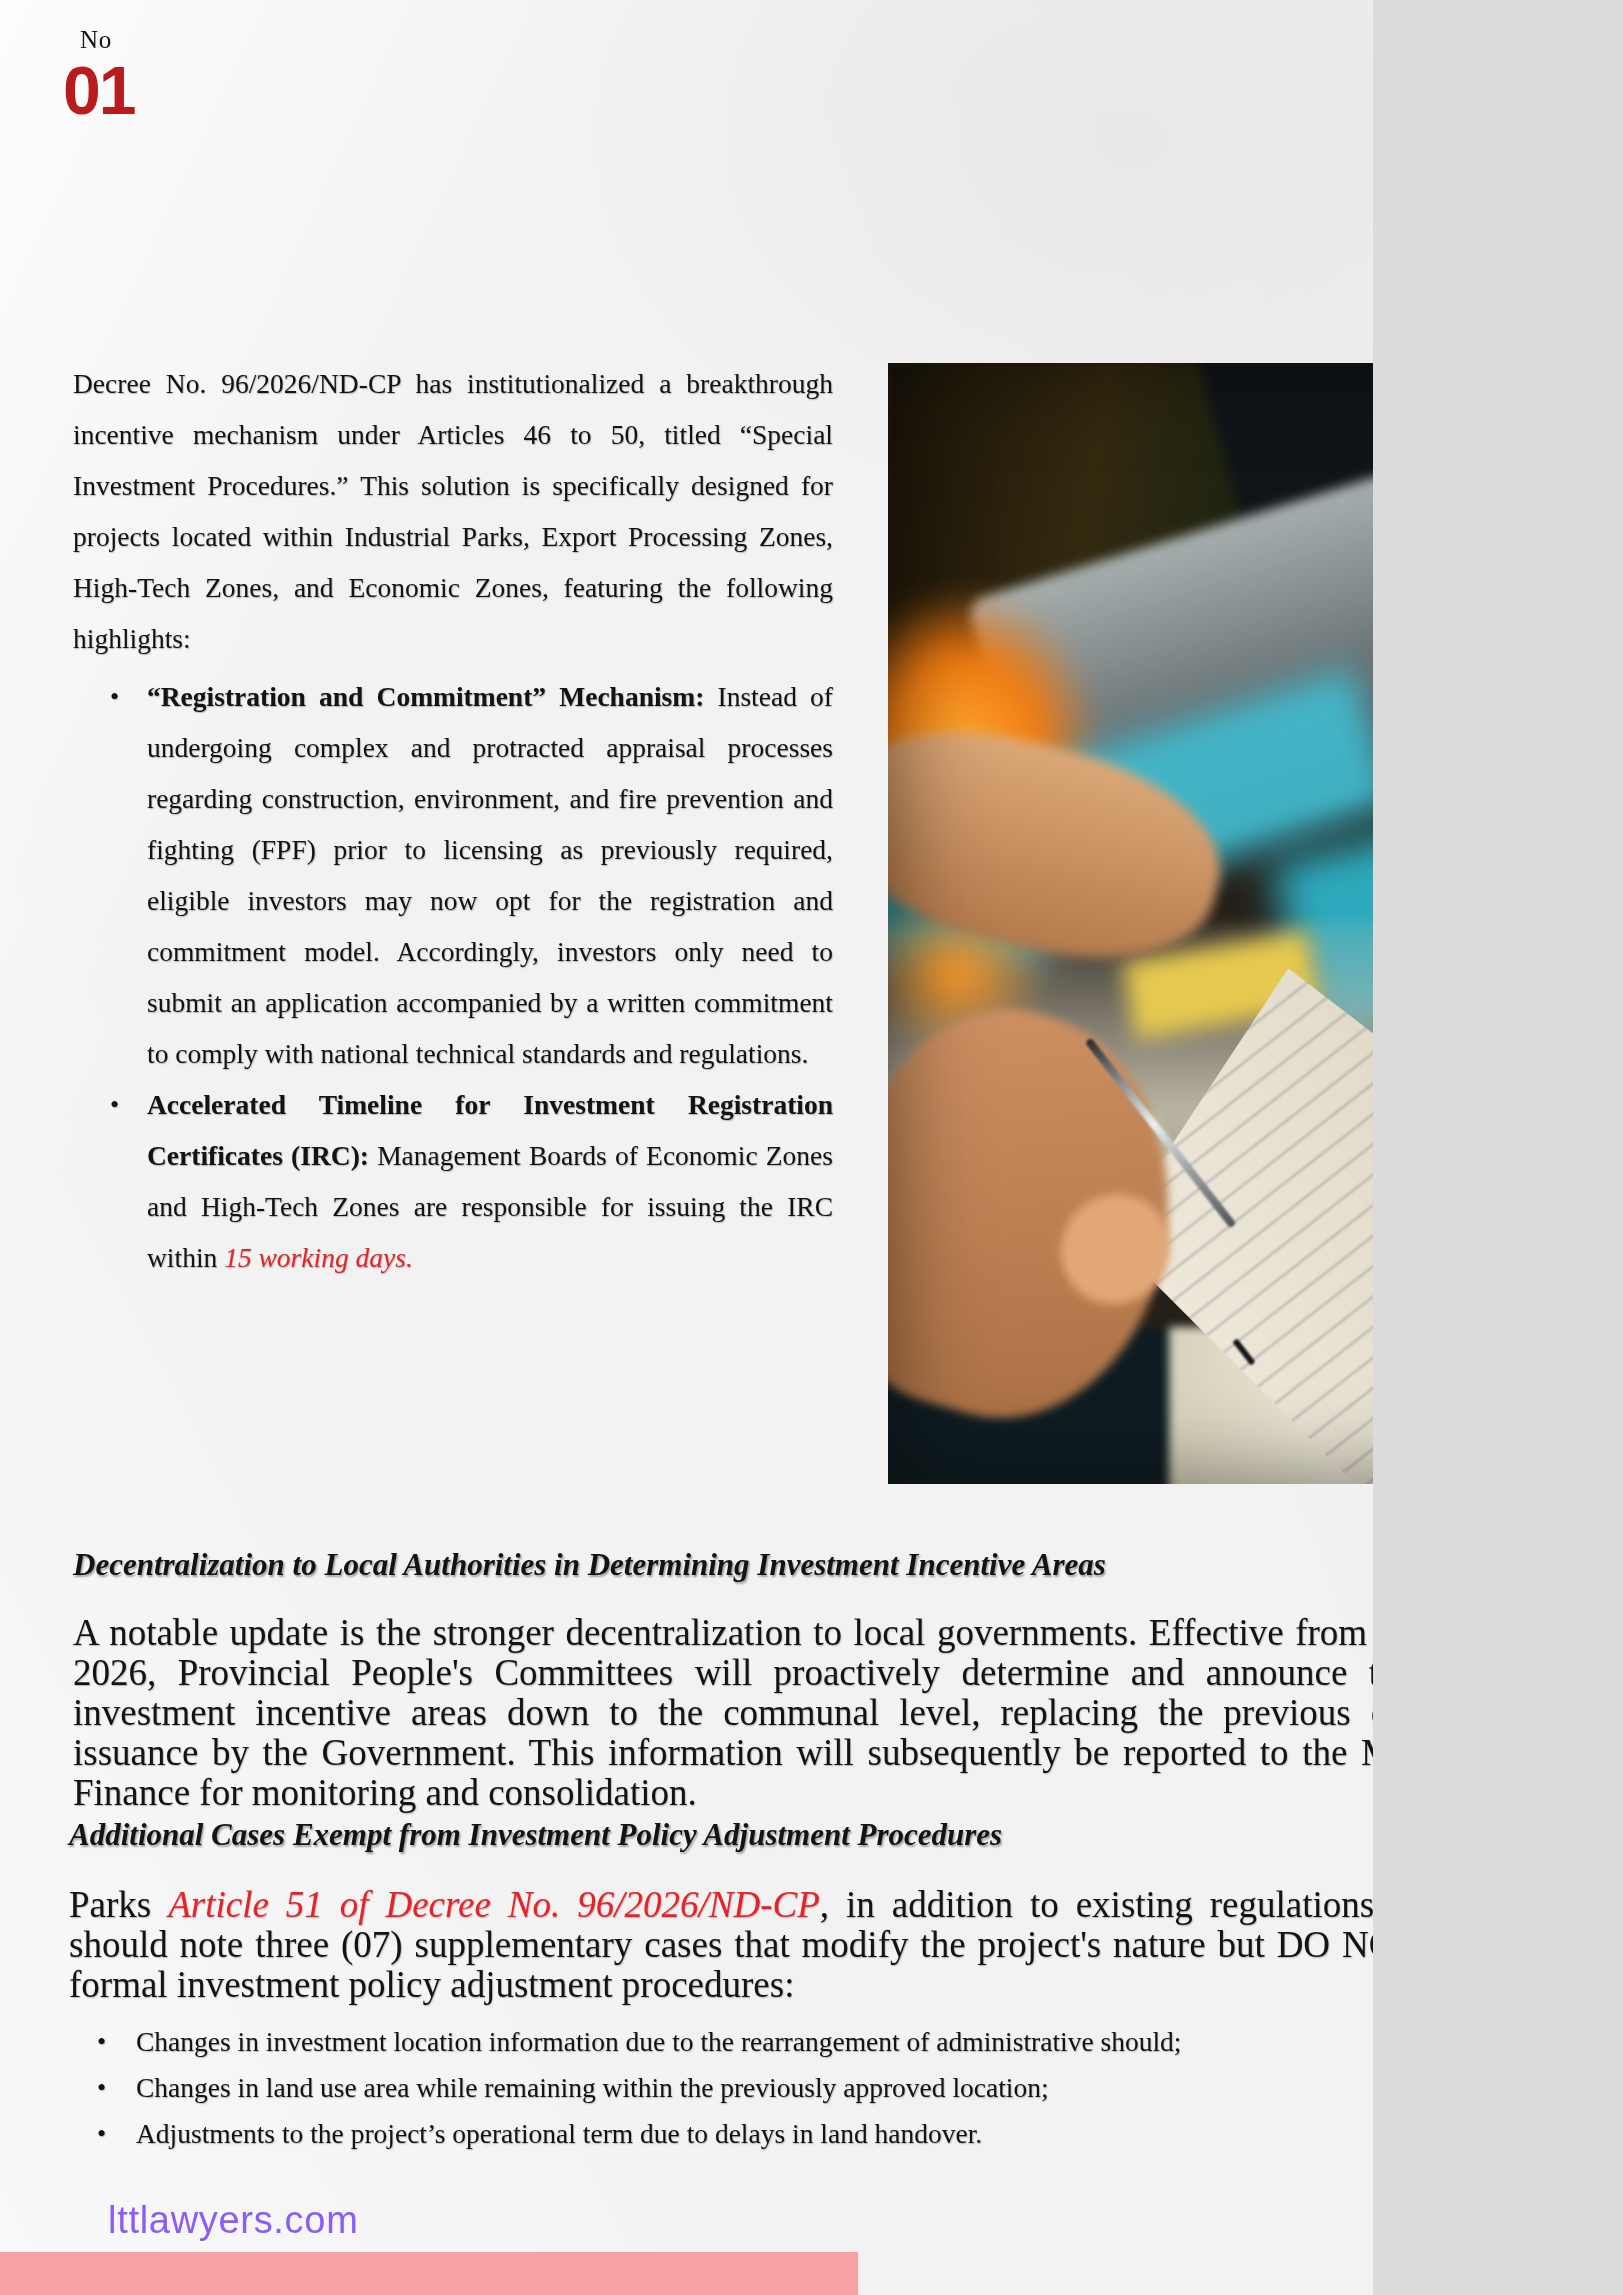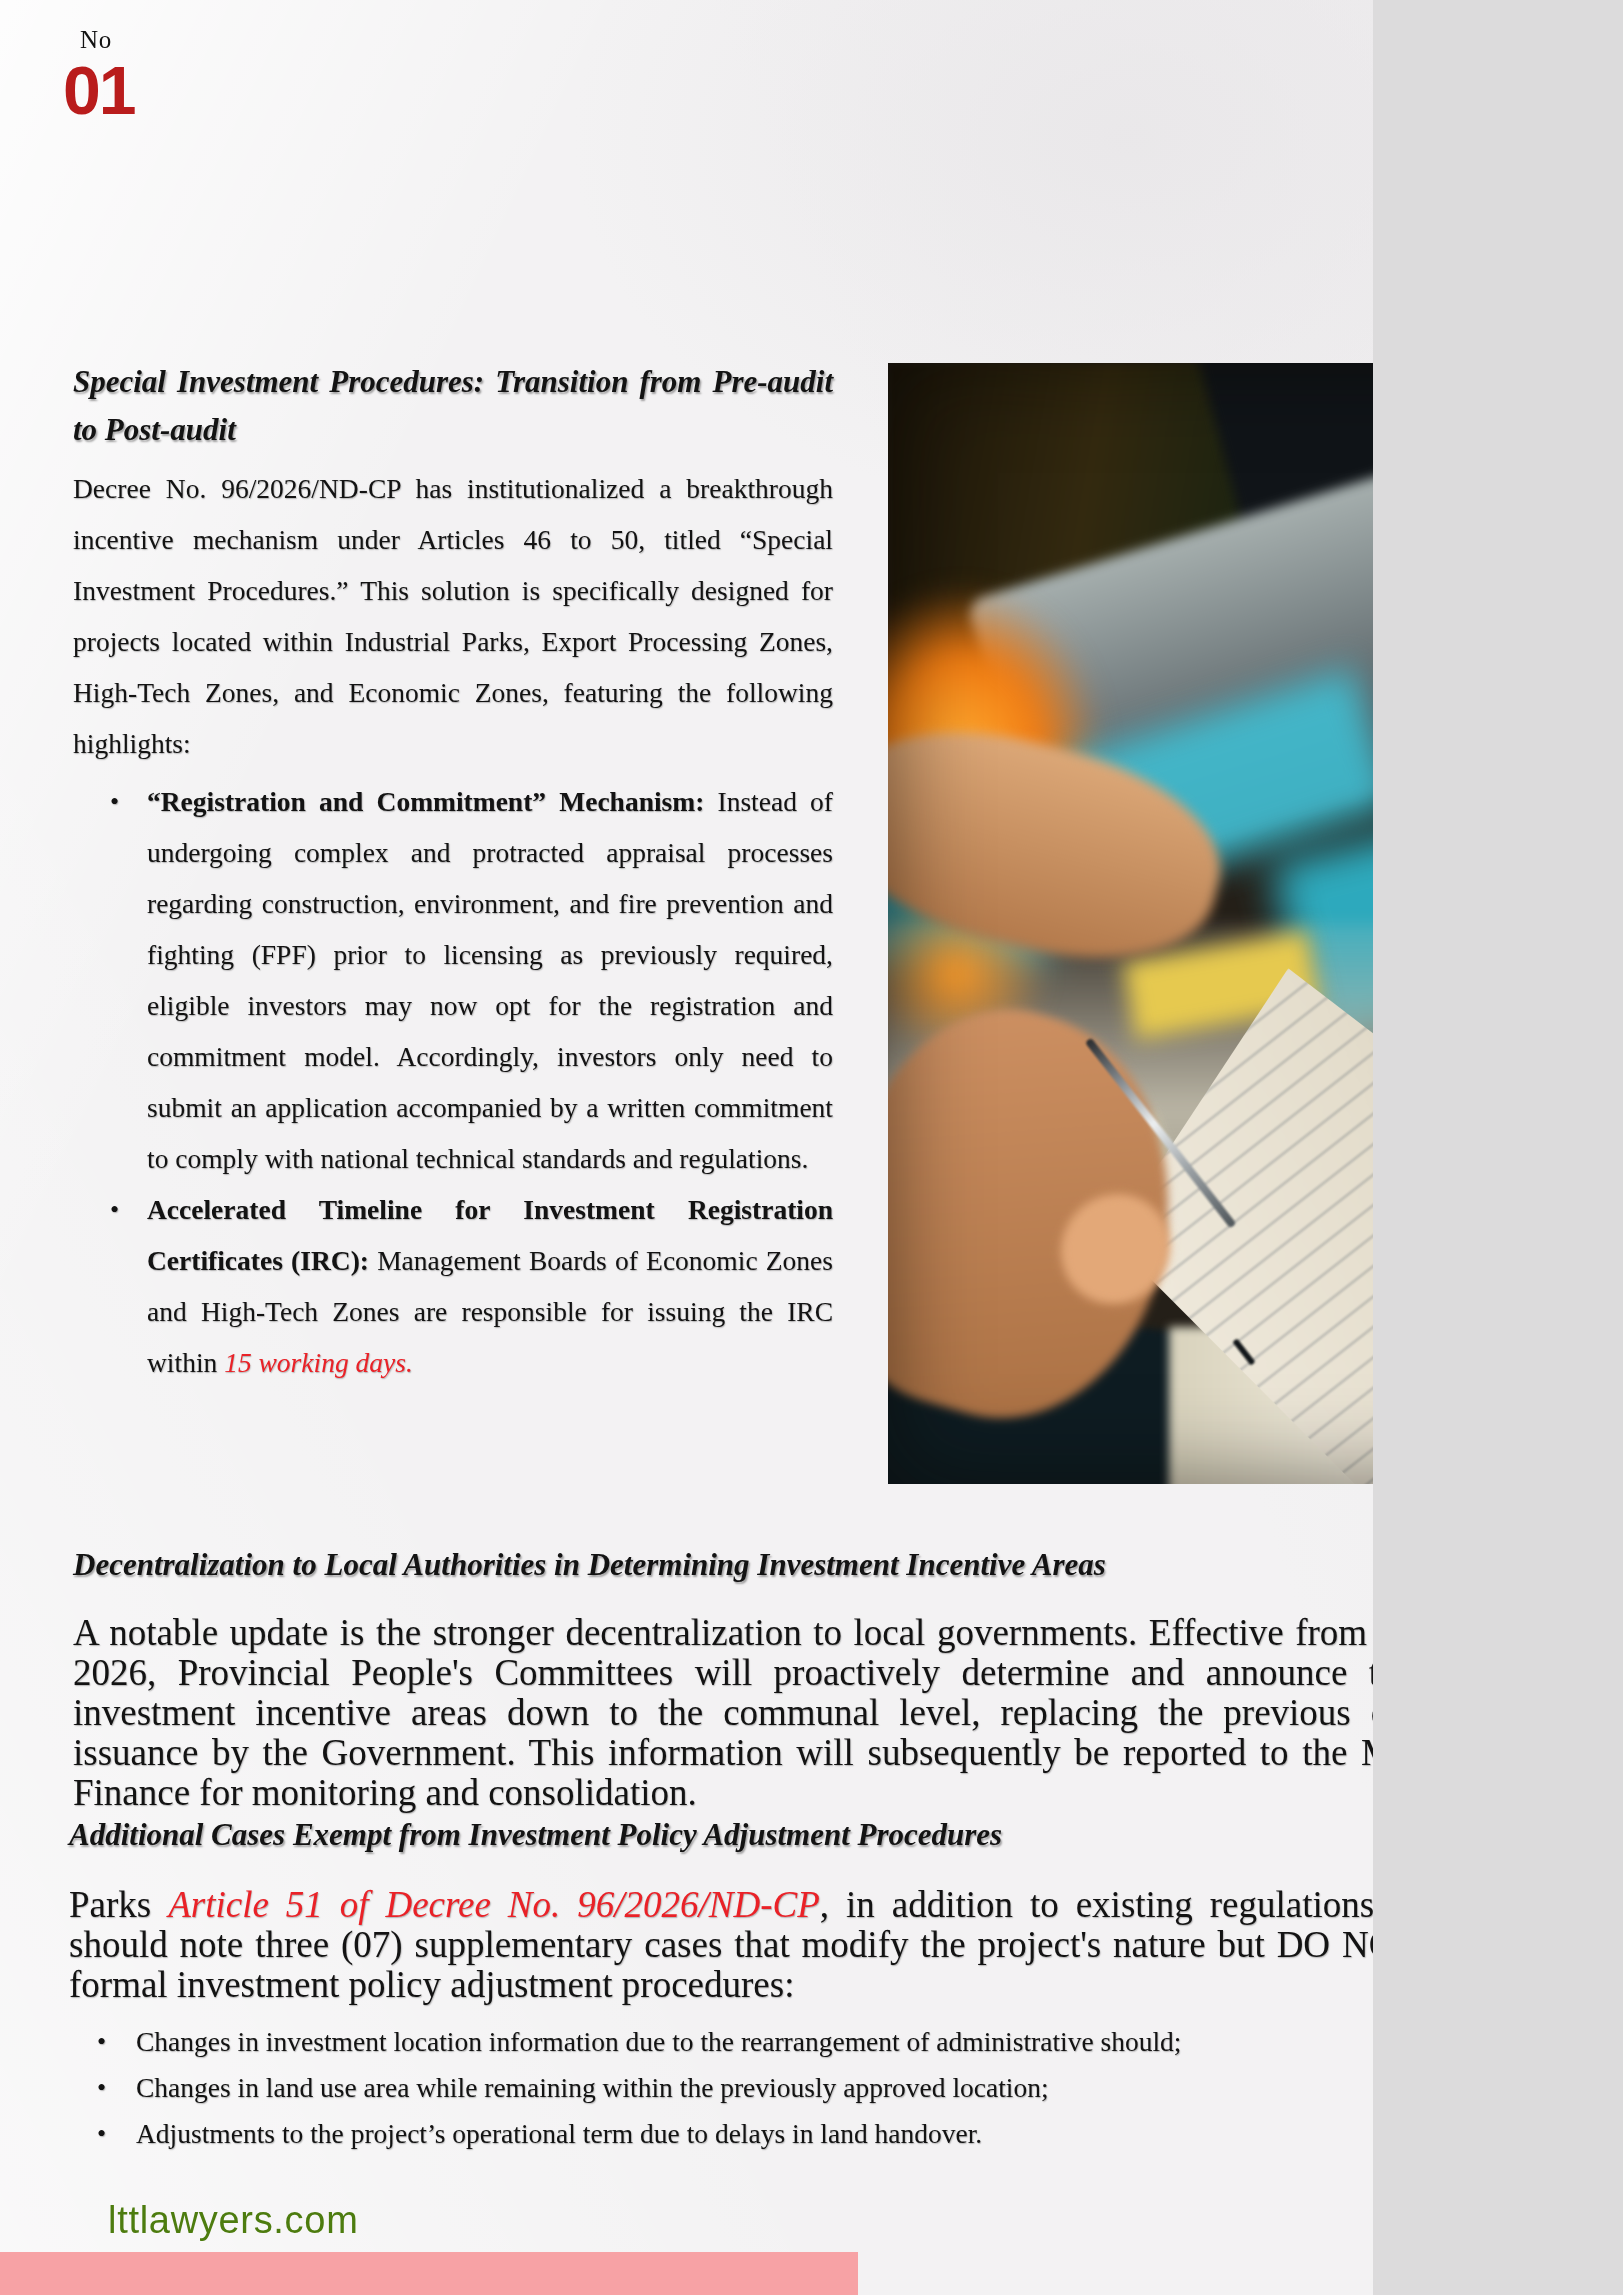--- a/index.html
+++ b/index.html
@@ -107,36 +107,35 @@
   .bullets-3{list-style:none;margin:14.4px 0 0;padding:0 0 0 67px;}
   .bullets-3 li{
     position:relative;font-size:27.5px;line-height:46px;
     text-shadow:0.7px 1.3px 1.3px rgba(0,0,0,.28);
   }
   .bullets-3 li::before{content:"•";position:absolute;left:-39px;top:0;font-size:26px;}
   
   .site-link{
     position:absolute;left:108px;top:2199px;
     font-family:"Liberation Sans","DejaVu Sans",sans-serif;
-    font-size:38px;color:#4d7c0f;letter-spacing:0.7px;text-decoration:none;
+    font-size:38px;color:#8b5cf6;letter-spacing:0.7px;text-decoration:none;
   }
   .pink-bar{position:absolute;left:0;top:2252px;width:858px;height:43px;background:#f7a2a5;}
 </style>
 </head>
 <body>
 
 <div class="page">
   <div class="texture"></div>
 
   <div class="issue-label">No</div>
   <div class="issue-number">01</div>
 
 
   <div class="col-left">
-    <h2 class="h-italic">Special Investment Procedures: Transition from Pre-audit to Post-audit</h2>
     <p class="body-text">Decree No. 96/2026/ND-CP has institutionalized a breakthrough incentive mechanism under Articles 46 to 50, titled “Special Investment Procedures.” This solution is specifically designed for projects located within Industrial Parks, Export Processing Zones, High-Tech Zones, and Economic Zones, featuring the following highlights:</p>
     <ul class="bullets-1">
       <li><span class="lead">“Registration and Commitment” Mechanism:</span><span> Instead of undergoing complex and protracted appraisal processes regarding construction, environment, and fire prevention and fighting (FPF) prior to licensing as previously required, eligible investors may now opt for the registration and commitment model. Accordingly, investors only need to submit an application accompanied by a written commitment to comply with national technical standards and regulations.</span></li>
       <li><span class="lead">Accelerated Timeline for Investment Registration Certificates (IRC):</span><span> Management Boards of Economic Zones and High-Tech Zones are responsible for issuing the IRC within </span><span class="red-em">15 working days.</span></li>
     </ul>
   </div>
 
   <div class="photo" title="Hands signing a document with a silver pen at a desk with a laptop, sticky notes and notebooks">
     <div class="ph-top"></div>
     <div class="ph-screen"></div>

